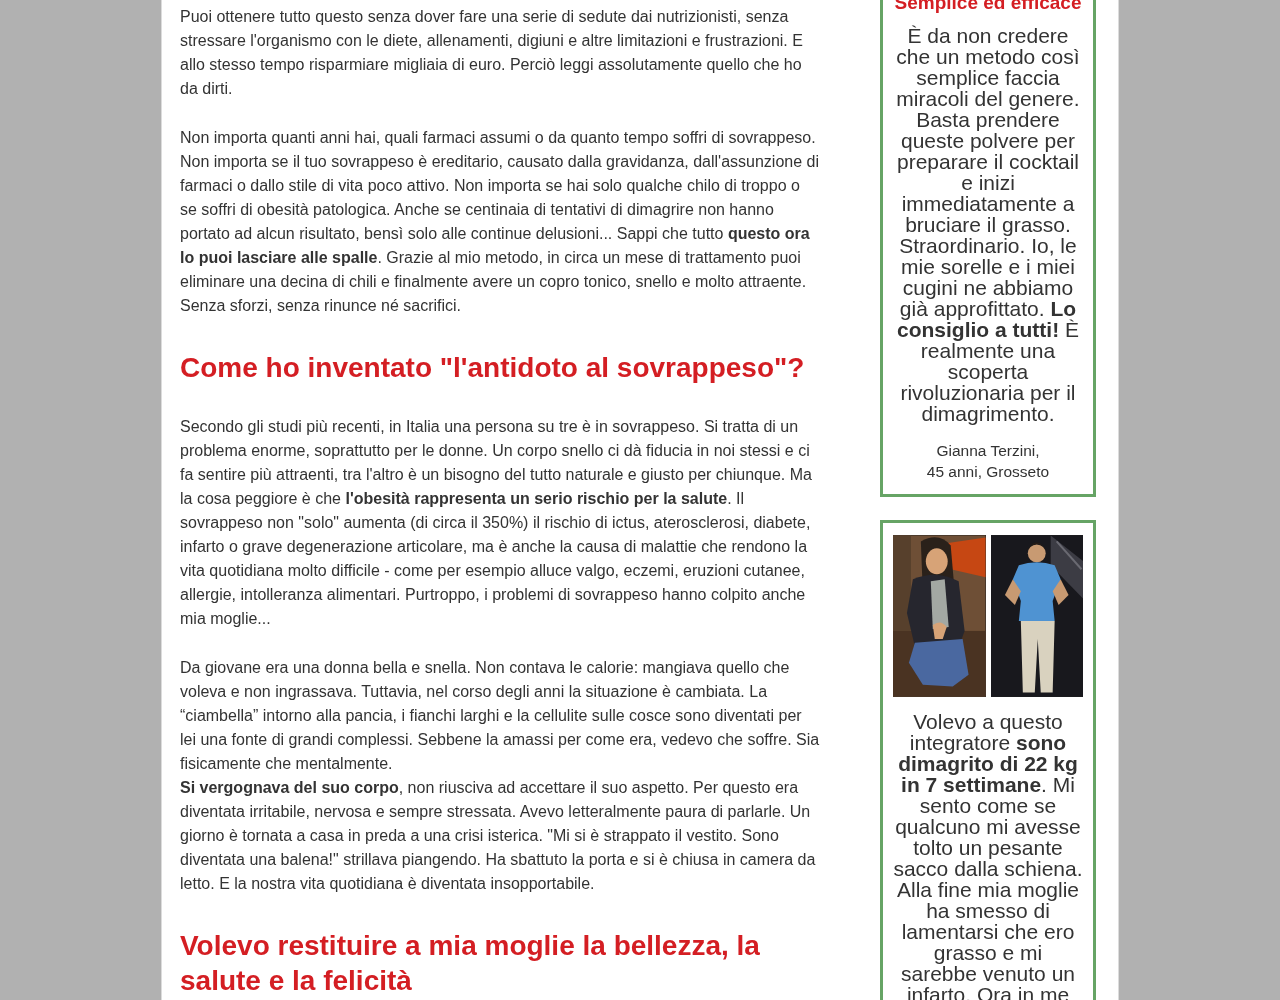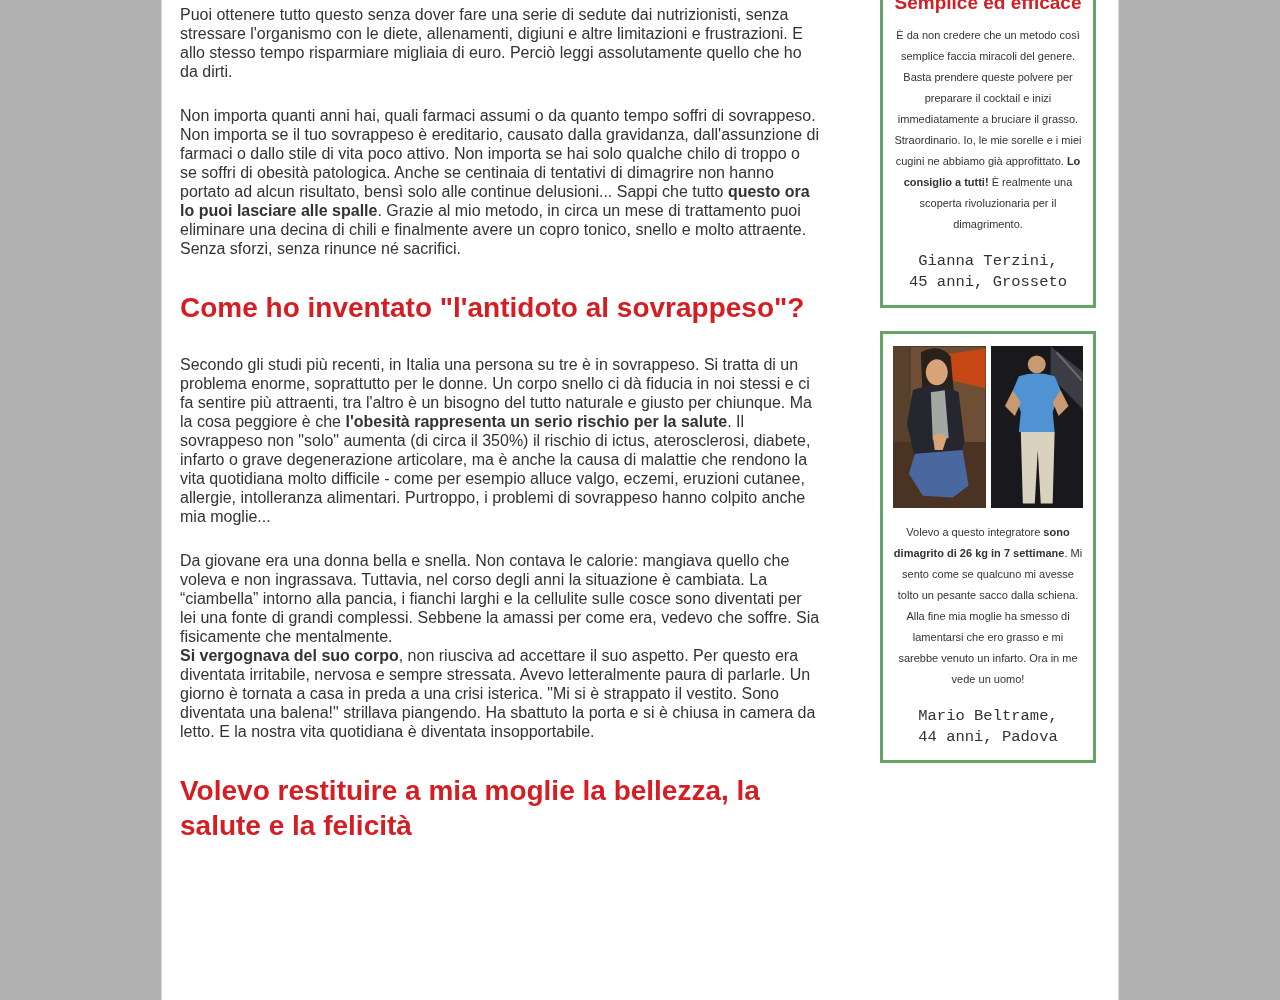--- a/index.html
+++ b/index.html
@@ -19,21 +19,21 @@
   }
   .content{
     width:958px;margin:0 auto;background:var(--content-bg);
     min-height:1000px;display:flex;align-items:flex-start;
     border-left:1px solid #dcdcdc;border-right:1px solid #dcdcdc;
   }
   .main-col{
     width:640px;margin-left:18px;padding-top:5px;
   }
   .main-col p{
-    font-size:16px;line-height:19px;margin:25px 0;color:var(--body-text);
+    font-size:16px;line-height:24px;margin:25px 0;color:var(--body-text);
   }
   .main-col p:first-of-type{margin-top:0;}
   .b{font-weight:700;}
   h2{
     color:var(--heading-red);
     font-size:28px;line-height:35px;font-weight:700;
     margin:32px 0 30px;
   }
   .sidebar{
     width:216px;margin-left:60px;padding-top:0;
@@ -45,25 +45,25 @@
     margin-bottom:23px;
     text-align:center;
   }
   .tbox-first{margin-top:-24px;}
   .tbox h3{
     color:var(--heading-red);
     font-size:19px;line-height:24px;font-weight:700;
     margin:0 0 10px;
   }
   .tbox .tbody{
-    font-size:11px;line-height:21px;color:var(--body-text);
+    font-size:21px;line-height:21px;color:var(--body-text);
   }
   .tbox .tauthor{
     font-size:15.5px;line-height:21px;color:var(--body-text);
-    margin-top:16px;white-space:pre-line;font-family:Liberation Mono, monospace;
+    margin-top:16px;white-space:pre-line;
   }
   .photos{
     display:flex;gap:5px;justify-content:center;margin:0 0 14px;
   }
   .photo{
     width:93px;height:162px;display:block;background:#222;
   }
 </style>
 </head>
 <body style="background: rgb(177, 177, 177);">
@@ -107,19 +107,19 @@
           <path d="M60 0 L93 26 L93 64 L60 30 Z" fill="#3c3c44"></path>
           <line x1="66" y1="6" x2="91" y2="34" stroke="#6a6a72" stroke-width="2"></line>
           <circle cx="46" cy="18" r="9" fill="#c89a72"></circle>
           <path d="M36 15 Q46 2 56 15 Q51 7 46 7 Q41 7 36 15 Z" fill="#241c16"></path>
           <path d="M28 30 Q46 24 64 30 L70 44 L62 66 L64 86 L28 86 L30 66 L22 44 Z" fill="#4f93d2"></path>
           <path d="M22 44 L14 60 L24 70 L30 56 Z" fill="#c89a72"></path>
           <path d="M70 44 L78 60 L68 70 L62 56 Z" fill="#c89a72"></path>
           <path d="M30 86 L64 86 L62 158 L50 158 L47 104 L44 158 L32 158 Z" fill="#d9d2bf"></path>
         </svg>
       </div>
-      <div class="tbody"><span>Volevo a questo integratore </span><span class="b">sono dimagrito di 26 kg in 7 settimane</span><span>. Mi sento come se qualcuno mi avesse tolto un pesante sacco dalla schiena. Alla fine mia moglie ha smesso di lamentarsi che ero grasso e mi sarebbe venuto un infarto. Ora in me vede un uomo!</span></div>
+      <div class="tbody"><span>Volevo a questo integratore </span><span class="b">sono dimagrito di 22 kg in 7 settimane</span><span>. Mi sento come se qualcuno mi avesse tolto un pesante sacco dalla schiena. Alla fine mia moglie ha smesso di lamentarsi che ero grasso e mi sarebbe venuto un infarto. Ora in me vede un uomo!</span></div>
       <div class="tauthor">Mario Beltrame,
 44 anni, Padova</div>
     </div>
 
   </div>
 </div>
 
 </body></html>

